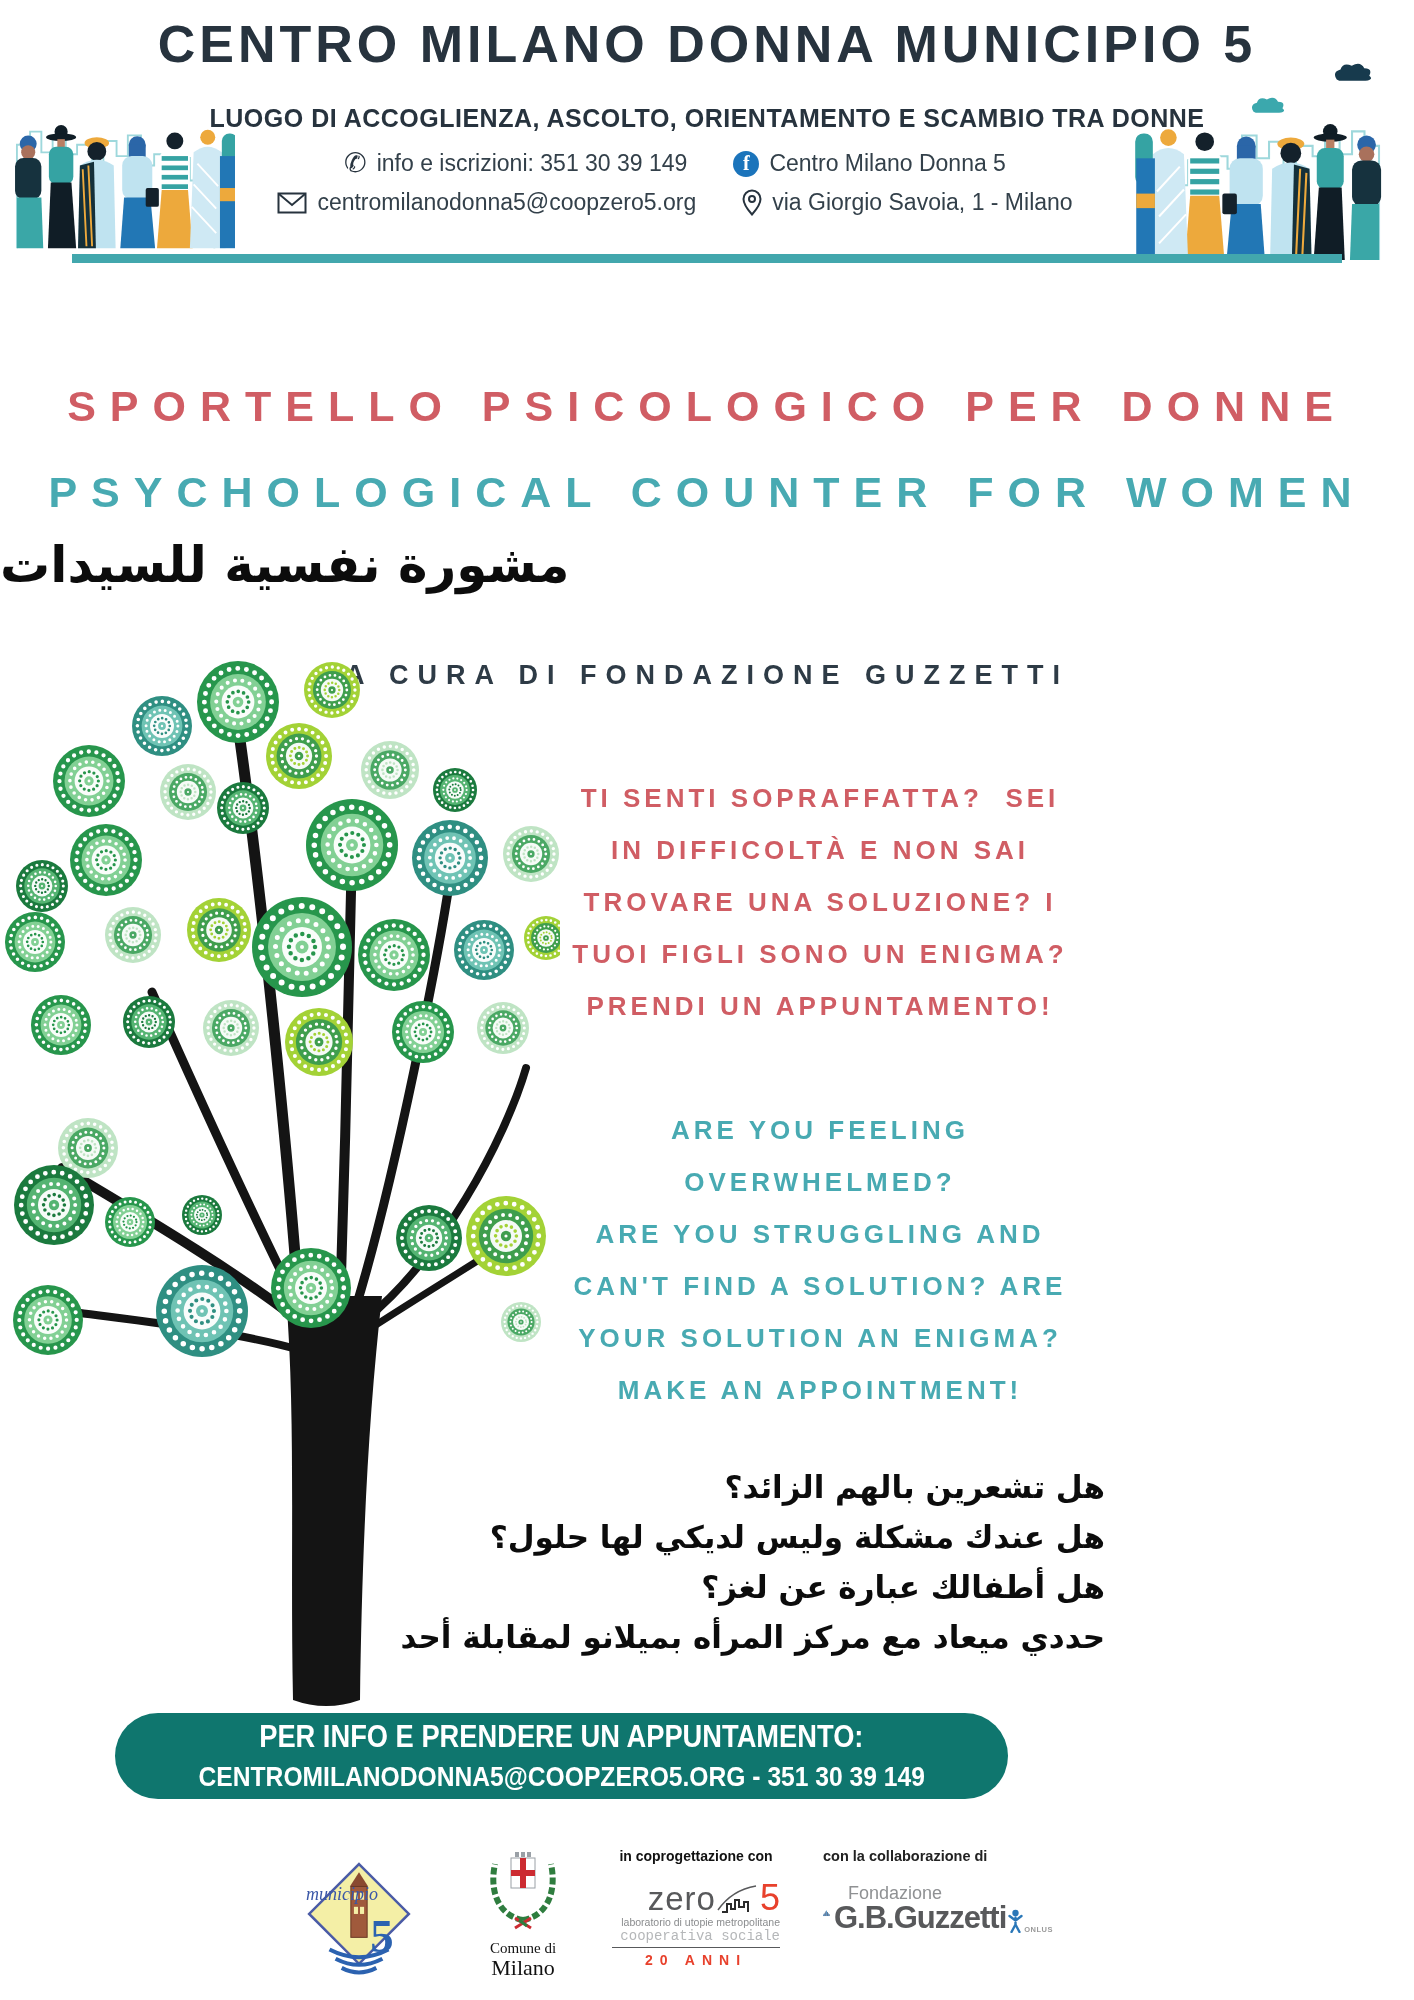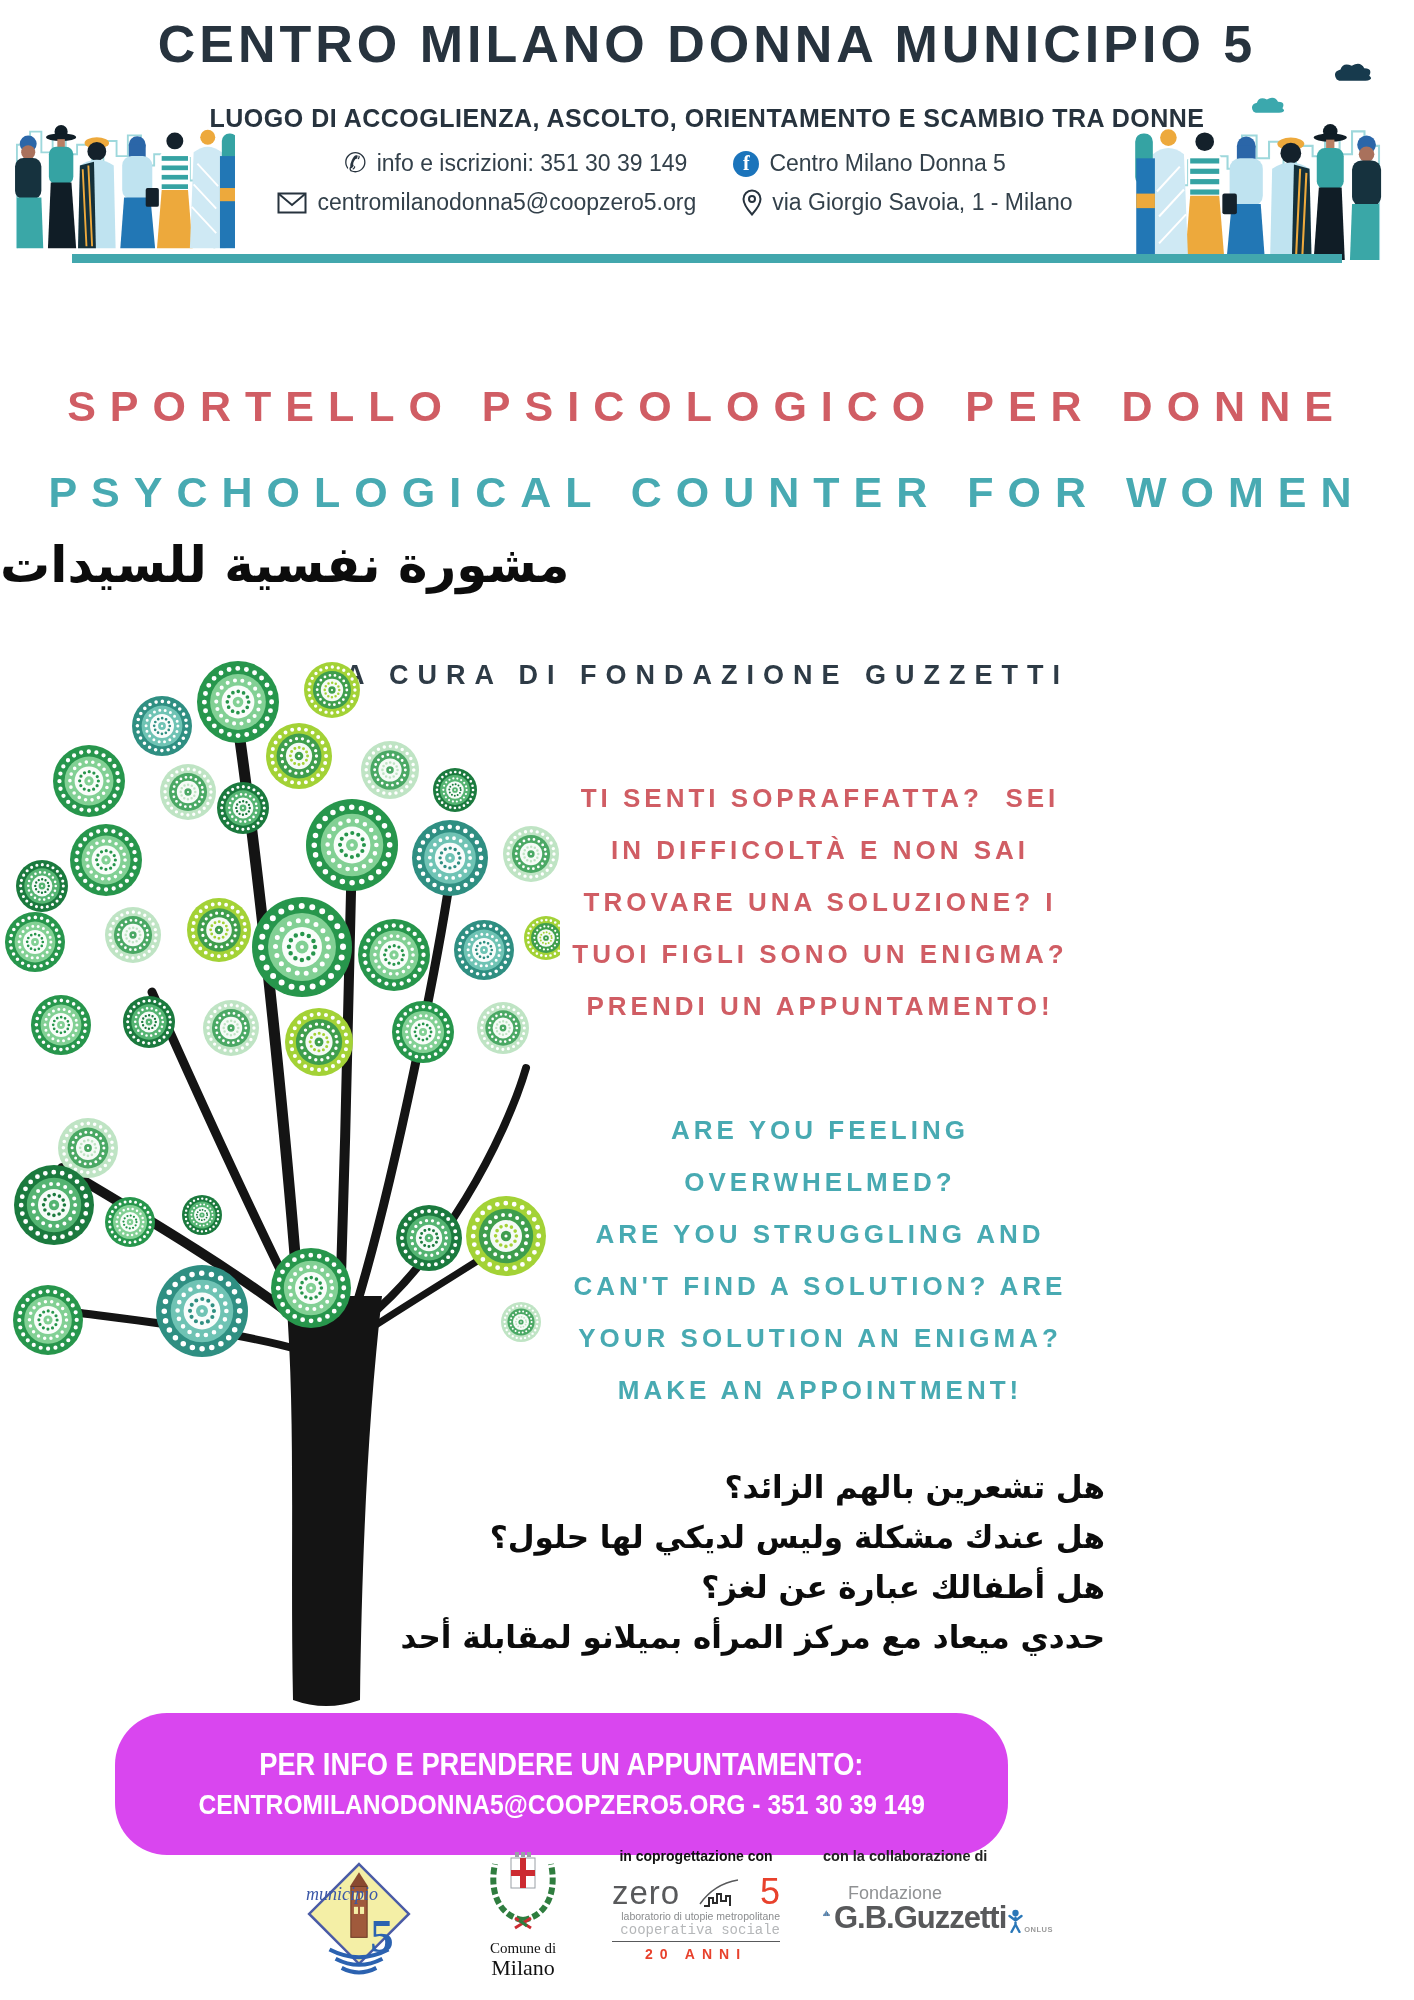--- a/index.html
+++ b/index.html
@@ -41,35 +41,35 @@
             font-family:"DejaVu Sans",sans-serif;}
   .block.ar .line{font-size:31px;font-weight:bold;letter-spacing:0;line-height:50px;direction:rtl;}
   
   .tree{position:absolute;left:0;top:620px;}
   .cA{--c1:#27964c;--c2:#82d094;}
   .cB{--c1:#1b7a3e;--c2:#55b472;}
   .cC{--c1:#a3d236;--c2:#3f9e4d;}
   .cD{--c1:#2f8f82;--c2:#6fc3b4;}
   .cE{--c1:#bfe4c4;--c2:#4aa864;}
   
-  .banner{position:absolute;left:115px;top:1713px;width:893px;height:142px;background:#d946ef;
+  .banner{position:absolute;left:115px;top:1713px;width:893px;height:86px;background:#0f766e;
           border-radius:52px;display:flex;flex-direction:column;align-items:center;
           justify-content:center;gap:6px;color:#fff;}
   .banner .b1{font-size:31px;font-weight:bold;transform:scaleX(0.88);white-space:pre;}
   .banner .b2{font-size:28px;font-weight:bold;transform:scaleX(0.88);white-space:pre;}
   
   .muni{position:absolute;left:303px;top:1858px;}
   .muni-txt{position:absolute;left:306px;top:1884px;font-family:"Liberation Serif",serif;
             font-size:18px;color:#3a57a7;font-style:italic;}
   .comune{position:absolute;left:478px;top:1850px;width:90px;text-align:center;}
   .comune .c1{font-family:"Liberation Serif",serif;font-size:15px;color:#111;margin-top:2px;}
   .comune .c2{font-family:"Liberation Serif",serif;font-size:22px;color:#111;margin-top:-2px;}
   .zero5{position:absolute;left:612px;top:1848px;width:168px;}
   .z-cap{font-size:14px;font-weight:bold;color:#111;text-align:center;white-space:pre;}
-  .z-logo{display:flex;align-items:flex-end;justify-content:space-between;height:44px;}
+  .z-logo{display:flex;align-items:flex-end;justify-content:flex-end;margin-top:6px;height:44px;}
   .z-zero{font-size:33px;color:#58595b;letter-spacing:1px;line-height:30px;}
   .z-5{font-size:36px;color:#e8412c;line-height:32px;margin-left:2px;}
   .z-t1{font-size:10.5px;color:#8a8c8e;text-align:right;margin-top:2px;}
   .z-t2{font-size:14px;color:#b5b7b9;text-align:right;font-family:Liberation Mono, monospace;}
   .z-hr{border-top:1.5px solid #58595b;margin-top:3px;}
   .z-anni{font-size:14px;font-weight:bold;color:#e8412c;letter-spacing:7px;text-align:center;margin-top:4px;}
   .guzz{position:absolute;left:823px;top:1848px;width:230px;}
   .g-cap{font-size:14.5px;font-weight:bold;color:#222;}
   .g-row{display:flex;align-items:flex-end;margin-top:20px;}
   .g-col{margin-left:4px;line-height:1;}

